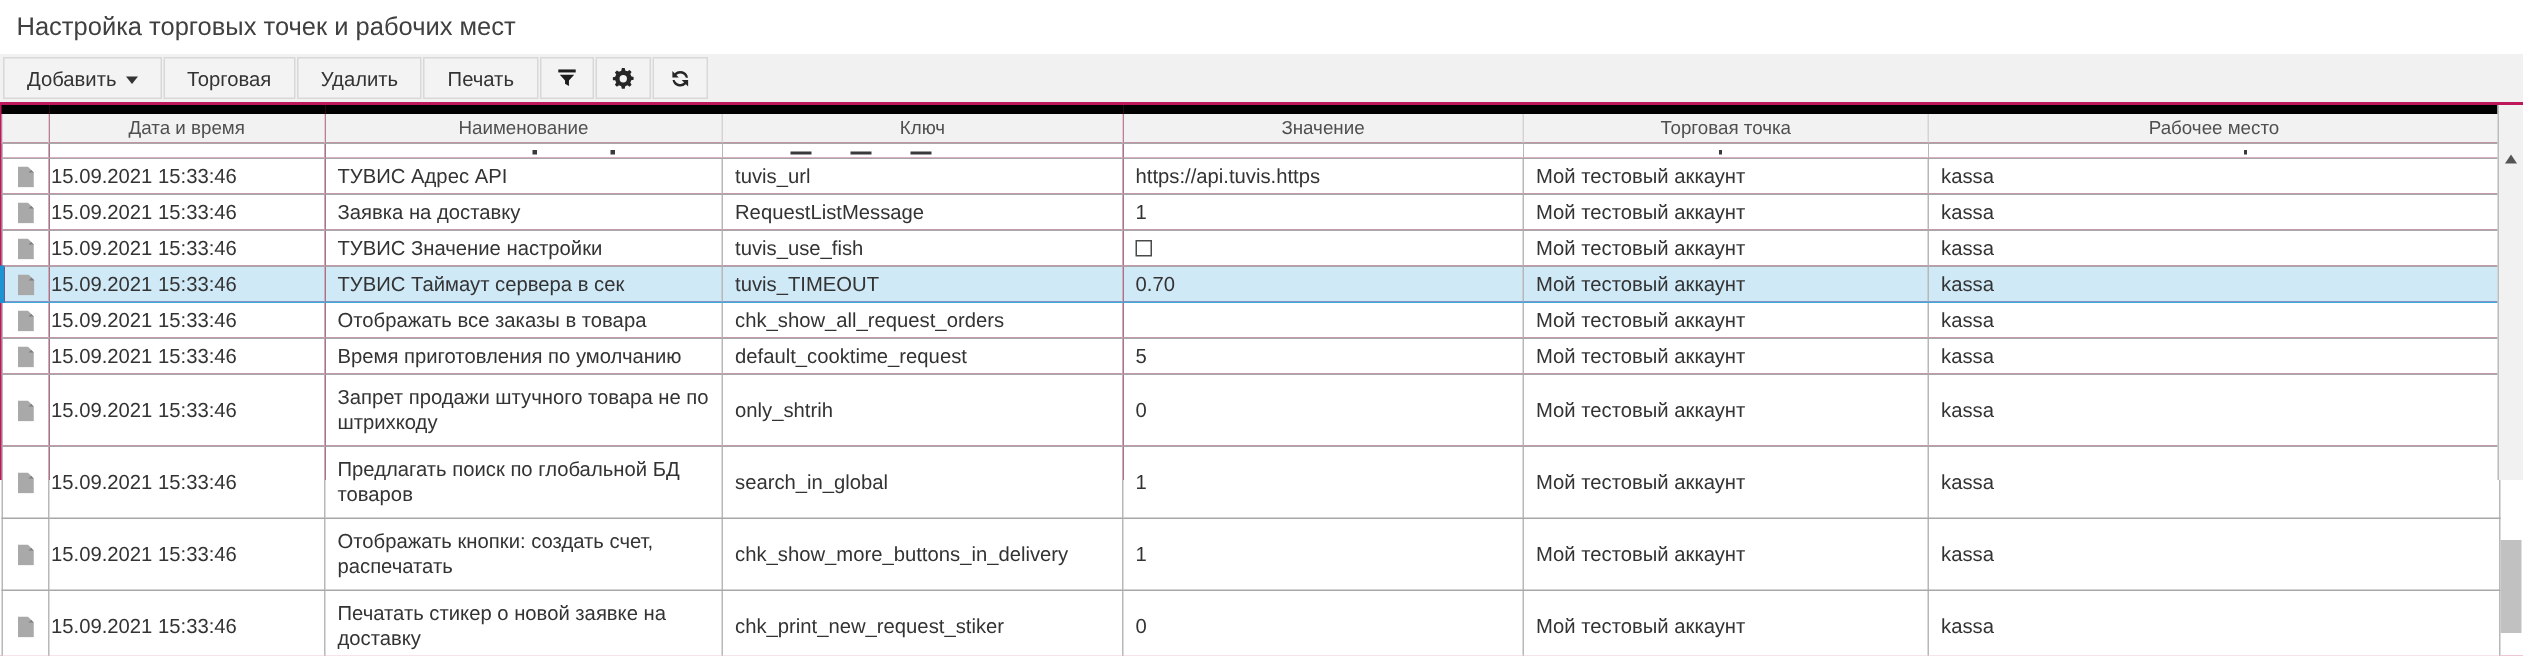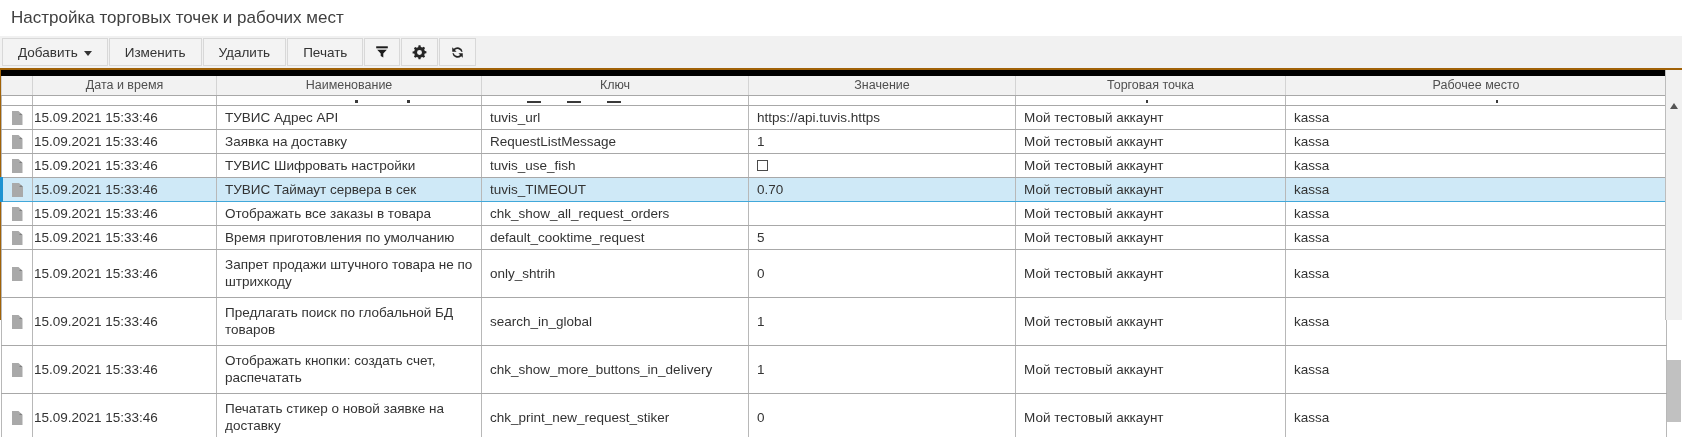--- a/index.html
+++ b/index.html
@@ -8,21 +8,21 @@
     --grid-line:#a8a8a8;
     --grid-vline:#b8b8b8;
     --selection-bg:#cfe9f7;
     --selection-border:#41a8da;
     --selection-border-strong:#1e93d2;
     --text-dark:#333333;
   }
   *{box-sizing:border-box;margin:0;padding:0;}
   html,body{width:1682px;height:437px;overflow:hidden;background:#ffffff;
     font-family:"Liberation Sans","DejaVu Sans",sans-serif;}
-  .app{position:relative;width:1682px;height:320px;background:#a16207;}
+  .app{position:relative;width:1682px;height:320px;background:#be185d;}
 
   .title{position:absolute;top:0;left:0;right:0;height:36px;padding:8px 11px;
     font-size:17px;color:#404040;background:#fff;white-space:nowrap;}
 
   .toolbar{position:absolute;top:36px;left:0;right:0;height:32px;background:var(--toolbar-bg);
     display:flex;align-items:center;padding:2px 2px;}
   .tbtn{height:28px;padding:0 15px;margin-right:1px;background:#f3f3f3;border:1px solid #d8d8d8;
     font-family:inherit;font-size:13.5px;color:var(--text-dark);display:flex;align-items:center;gap:6px;cursor:default;}
   .tbtn.icon{padding:0 10px;}
   .caret{width:0;height:0;border-left:4px solid transparent;border-right:4px solid transparent;
@@ -69,21 +69,21 @@
 
 <div class="app">
 
   <div class="title">Настройка торговых точек и рабочих мест</div>
 
   <div class="toolbar">
     <button class="tbtn">
       <span>Добавить</span>
       <span class="caret"></span>
     </button>
-    <button class="tbtn">Изменить</button>
+    <button class="tbtn">Торговая</button>
     <button class="tbtn">Удалить</button>
     <button class="tbtn">Печать</button>
     <button class="tbtn icon">
       <svg viewBox="0 0 14 14" width="14" height="14" fill="#1c1c1c">
         <rect x="1.2" y="1.3" width="11.6" height="2"></rect>
         <path d="M2.2 4.8h9.6L8.3 8.6v3.8L5.7 10.9V8.6z"></path>
       </svg>
     </button>
     <button class="tbtn icon">
       <svg viewBox="0 0 14 14" width="15" height="15">
@@ -154,21 +154,21 @@
     <td class="c-date">15.09.2021 15:33:46</td>
     <td class="c-name">Заявка на доставку</td>
     <td class="c-key">RequestListMessage</td>
     <td class="c-val">1</td>
     <td class="c-acc">Мой тестовый аккаунт</td>
     <td class="c-wp">kassa</td>
   </tr>
         <tr class="single">
     <td class="c-icon"><span class="doc"></span></td>
     <td class="c-date">15.09.2021 15:33:46</td>
-    <td class="c-name">ТУВИС Шифровать настройки</td>
+    <td class="c-name">ТУВИС Значение настройки</td>
     <td class="c-key">tuvis_use_fish</td>
     <td class="c-val"><span class="cbx"></span></td>
     <td class="c-acc">Мой тестовый аккаунт</td>
     <td class="c-wp">kassa</td>
   </tr>
         <tr class="single selected">
     <td class="c-icon"><span class="doc"></span></td>
     <td class="c-date">15.09.2021 15:33:46</td>
     <td class="c-name">ТУВИС Таймаут сервера в сек</td>
     <td class="c-key">tuvis_TIMEOUT</td>

